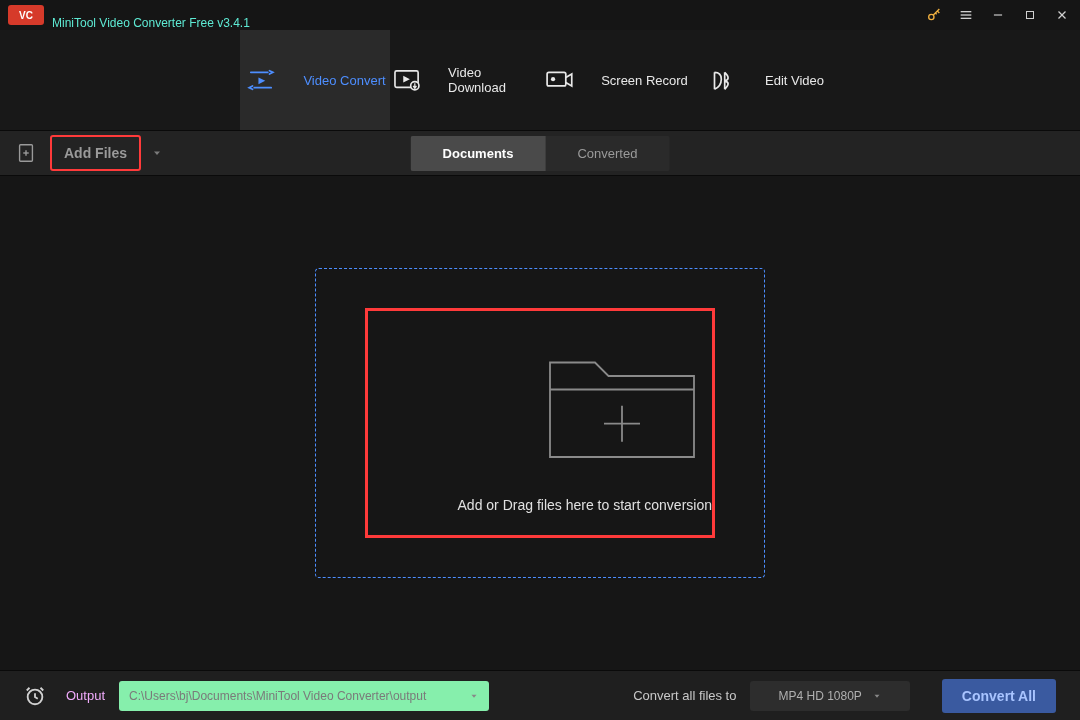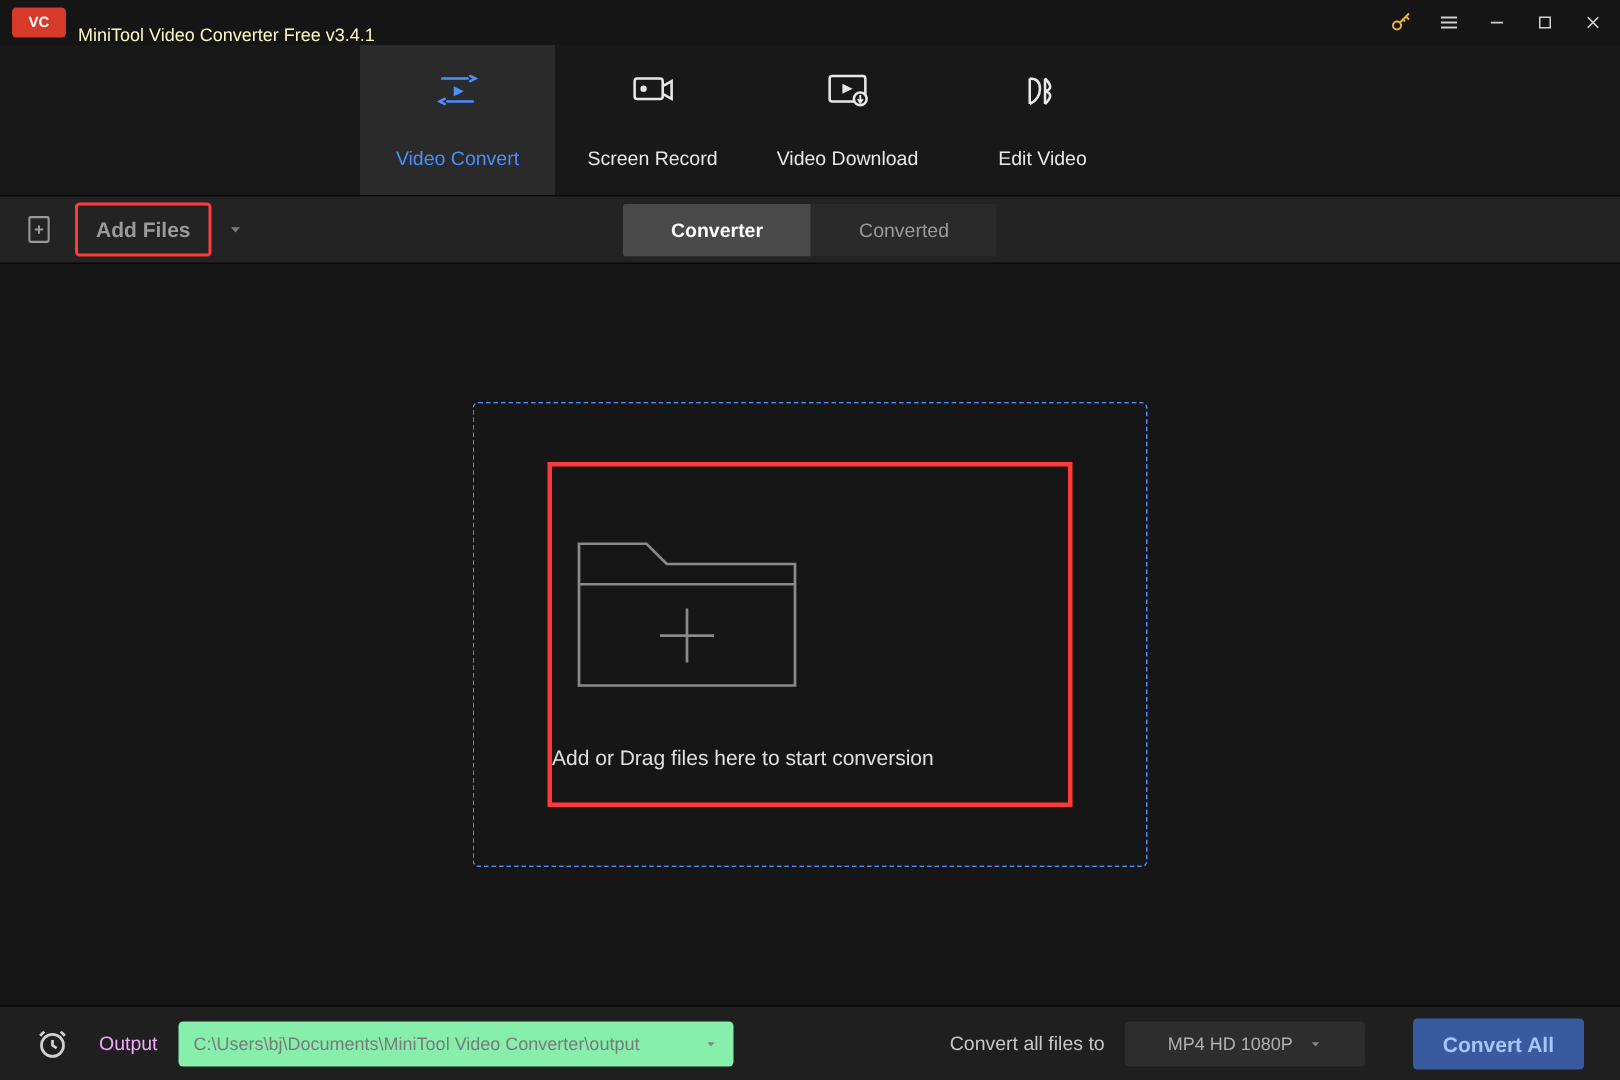--- a/index.html
+++ b/index.html
@@ -18,46 +18,46 @@
     --convert-all-blue: #3a5aa0;
     --convert-all-text: #a8c4ff;
     --border-dashed: #4d8eff;
   }
   * { box-sizing: border-box; margin:0; padding:0; font-family: -apple-system, "Segoe UI", Arial, sans-serif; -webkit-font-smoothing: antialiased; }
   html, body { width:1080px; height:720px; background: var(--bg-darkest); color: var(--text-primary); overflow:hidden; }
   
   
   .titlebar { height:30px; display:flex; align-items:center; padding:0 10px 0 8px; background:#151515; }
   .titlebar .logo { width:36px; height:20px; background:#d63a2a; border-radius:3px; display:flex; align-items:center; justify-content:center; color:#fff; font-size:10px; font-weight:700; margin-right:8px;}
-  .titlebar .title { font-size:12px; color:#fef9c3; flex:1;margin-top:15px; }
+  .titlebar .title { font-size:12px; color:#5eead4; flex:1;margin-top:15px; }
   .titlebar .right { display:flex; gap:16px; align-items:center; }
   .titlebar .icon { width:16px; height:16px; display:flex; align-items:center; justify-content:center; color:#cfcfcf; }
   .titlebar .key-icon { color: var(--accent-gold); }
   
   
   .main-tabs { height:100px; display:flex; align-items:stretch; background:#181818; padding-left:240px; }
-  .main-tab { width:130px; display:flex; flex-direction:column; align-items:center; justify-content:center; gap:25px; color:var(--text-primary); cursor:pointer; }
+  .main-tab { width:150px; display:flex; flex-direction:row; align-items:center; justify-content:center; gap:25px; color:var(--text-primary); cursor:pointer; }
   .main-tab.active { background:var(--bg-tab-active); color:var(--accent-blue); }
   .main-tab svg { width:34px; height:26px; }
   .main-tab .label { font-size:13px; }
   
   
   .toolbar { height:46px; background:#232323; display:flex; align-items:center; padding:0 10px; position:relative; border-top:1px solid #0a0a0a; border-bottom:1px solid #0a0a0a;}
   .add-files-group { display:flex; align-items:center; height:40px; }
   .add-files-icon { width:24px; height:24px; margin:0 12px 0 4px; color:#9a9a9a; display:flex; align-items:center; justify-content:center;}
   .add-files-btn { display:flex; align-items:center; color:var(--text-secondary); font-size:14px; font-weight:600; cursor:pointer; border:2px solid var(--accent-red); border-radius:3px; padding:8px 12px; }
   .add-files-dropdown { margin-left:10px; color:var(--text-dim); cursor:pointer;}
   .segmented { position:absolute; left:50%; transform:translateX(-50%); display:flex; background:#2a2a2a; border-radius:2px; overflow:hidden; }
   .segmented .seg { padding:10px 32px; font-size:13px; color:var(--text-secondary); cursor:pointer; }
   .segmented .seg.active { background:#4a4a4a; color:#fff; font-weight:600;}
   
   
   .workspace { height:494px; background:#161616; display:flex; align-items:center; justify-content:center; }
   .dropzone { width:450px; height:310px; border:1.5px dashed var(--border-dashed); border-radius:4px; display:flex; align-items:center; justify-content:center; }
-  .drop-inner { width:350px; height:230px; border:3px solid var(--accent-red); display:flex; flex-direction:column; align-items:flex-start; justify-content:center; gap:24px; }
+  .drop-inner { width:350px; height:230px; border:3px solid var(--accent-red); display:flex; flex-direction:column; align-items:flex-end; justify-content:center; gap:24px; }
   .folder-icon { width:180px; height:140px; color:#8a8a8a; }
   .drop-text { font-size:14px; color:#e0e0e0; }
   
   
   .footer { height:50px; background:#1f1f1f; display:flex; align-items:center; padding:0 24px; gap:14px; border-top:1px solid #0a0a0a;}
   .clock-icon { color:#d0d0d0; width:22px; height:22px;}
   .output-label { font-size:13px; color:#f0abfc; margin-left:6px; }
   .output-path { display:flex; align-items:center; background:#86efac; border-radius:3px; height:30px; padding:0 10px; font-size:12px; color:var(--text-dim); width:370px; justify-content:space-between; cursor:pointer;}
   .spacer { flex:1; }
   .convert-to-label { font-size:13px; color:#c8c8c8; }
@@ -109,34 +109,34 @@
   <div class="main-tab active">
     <svg viewBox="0 0 40 30" fill="none" stroke="currentColor" stroke-width="2">
       <path d="M8 6 H28 M30 4 L34 6 L30 8" stroke-linecap="round"></path>
       <path d="M32 24 H12 M10 22 L6 24 L10 26" stroke-linecap="round"></path>
       <polygon points="17,12 17,20 25,16" fill="currentColor" stroke="none"></polygon>
     </svg>
     <span class="label">Video Convert</span>
   </div>
   <div class="main-tab">
     <svg viewBox="0 0 40 30" fill="none" stroke="currentColor" stroke-width="2">
-      <rect x="6" y="6" width="22" height="16" rx="2"></rect>
-      <path d="M28 12 L35 8 V22 L28 18"></path>
-      <circle cx="13" cy="14" r="2.5" fill="currentColor" stroke="none"></circle>
-    </svg>
-    <span class="label">Screen Record</span>
-  </div>
-  <div class="main-tab">
-    <svg viewBox="0 0 40 30" fill="none" stroke="currentColor" stroke-width="2">
       <rect x="6" y="4" width="28" height="20" rx="2"></rect>
       <polygon points="16,10 16,18 24,14" fill="currentColor" stroke="none"></polygon>
       <circle cx="30" cy="22" r="5" fill="#181818"></circle>
       <path d="M30 19 V24 M28 22 L30 25 L32 22" stroke-width="1.5"></path>
     </svg>
     <span class="label">Video Download</span>
+  </div>
+  <div class="main-tab">
+    <svg viewBox="0 0 40 30" fill="none" stroke="currentColor" stroke-width="2">
+      <rect x="6" y="6" width="22" height="16" rx="2"></rect>
+      <path d="M28 12 L35 8 V22 L28 18"></path>
+      <circle cx="13" cy="14" r="2.5" fill="currentColor" stroke="none"></circle>
+    </svg>
+    <span class="label">Screen Record</span>
   </div>
   <div class="main-tab">
     <svg viewBox="0 0 40 30" fill="none" stroke="currentColor" stroke-width="2">
       <path d="M10 6 V26 M10 6 Q18 6 18 14 Q18 22 10 26"></path>
       <path d="M22 6 V26 M22 6 Q30 14 22 16 Q30 18 22 26"></path>
     </svg>
     <span class="label">Edit Video</span>
   </div>
 </div>
 
@@ -152,21 +152,21 @@
     <div class="add-files-btn">
       <span>Add Files</span>
     </div>
     <div class="add-files-dropdown">
       <svg viewBox="0 0 24 24" width="12" height="12" fill="currentColor">
           <polygon points="6,9 18,9 12,16"></polygon>
         </svg>
     </div>
   </div>
   <div class="segmented">
-    <div class="seg active">Converter</div>
+    <div class="seg active">Documents</div>
     <div class="seg">Converted</div>
   </div>
 </div>
 
 <div class="workspace">
   <div class="dropzone">
     <div class="drop-inner">
       <svg class="folder-icon" viewBox="0 0 200 150" fill="none" stroke="currentColor" stroke-width="2">
         <path d="M20 30 H70 L85 45 H180 V135 H20 Z"></path>
         <line x1="20" y1="60" x2="180" y2="60"></line>

